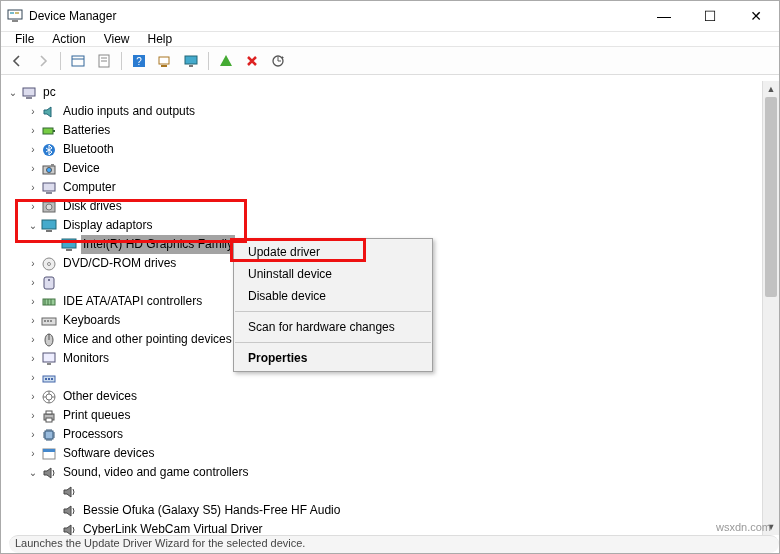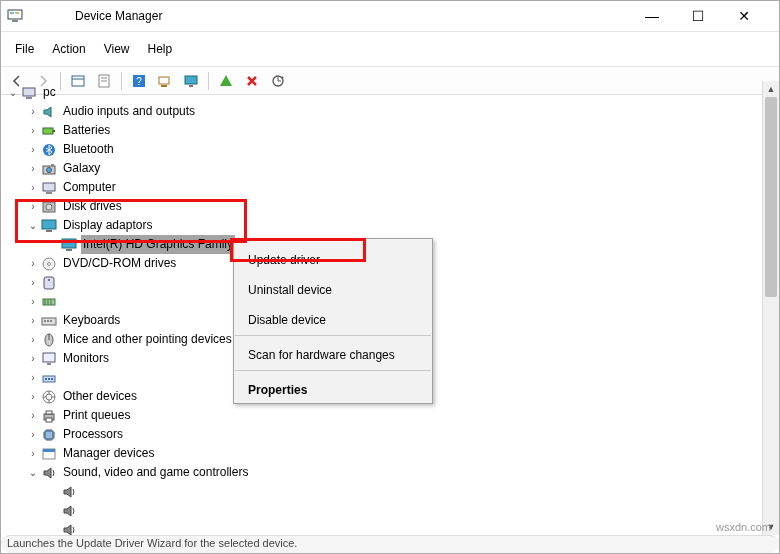--- a/index.html
+++ b/index.html
@@ -1,47 +1,47 @@
 <!DOCTYPE html>
 <html><head>
 <meta charset="utf-8">
 <style>
 * { box-sizing: border-box; margin: 0; padding: 0; font-family: "Segoe UI", Tahoma, sans-serif; }
 body { width: 780px; height: 554px; background: #fff; overflow: hidden; position: relative; border: 1px solid #aaa;}
-.titlebar { height: 30px; display: flex; align-items: center; padding: 0 12px 0 6px; background:#fff;gap:46px;}
+.titlebar { height: 30px; display: flex; align-items: center; padding: 0 0 0 6px; background:#fff;}
 .titlebar .app-icon { width: 16px; height: 16px; margin-right: 6px; }
 .titlebar .title { font-size: 12px; flex: 1; }
 .winbtns { display: flex; }
 .winbtn { width: 46px; height: 30px; display:flex; align-items:center; justify-content:center; font-size:14px; }
-.menubar { height: 36px; display: flex; gap: 2px; padding: 0 6px; font-size:12px; align-items:center; border-top:1px solid #e5e5e5; border-bottom:1px solid #e5e5e5;}
+.menubar { height: 16px; display: flex; gap: 2px; padding: 0 6px; font-size:12px; align-items:center; border-top:1px solid #e5e5e5; border-bottom:1px solid #e5e5e5;}
 .menubar .menu { padding: 2px 8px; }
 .toolbar { height: 28px; display:flex; align-items:center; gap:2px; padding:0 4px; border-bottom:1px solid #ddd; background:#fdfdfd;}
 .tbtn { width:24px; height:22px; display:flex; align-items:center; justify-content:center; border:1px solid transparent; border-radius:2px; }
 .tdiv { width:1px; height:18px; background:#ccc; margin:0 3px; }
 .content { position:absolute; top:80px; left:0; right:0; bottom:18px; overflow:auto; }
 .tree { font-size:12px; line-height:19px; padding: 2px 0 10px 0; }
 .node { display:flex; align-items:center; height:19px; white-space:nowrap; }
 .tw { width:16px; display:inline-flex; justify-content:center; color:#555; font-size:10px; cursor:pointer;}
 .tw.blank { color:transparent; }
 .ic { width:16px; height:16px; margin-right:4px; display:inline-flex; align-items:center; justify-content:center;}
 .ic svg { width:16px; height:16px; }
 .lbl { padding: 0 2px; }
 .sel .lbl { background:#a3a3a3;text-align:center; }
 .hl-red { border:3px solid #e11; position:absolute; pointer-events:none; z-index:10; }
 .hl1 { left:14px; top:118px; width:232px; height:44px; }
 .hl2 { left:229px; top:157px; width:136px; height:24px; }
 .context-menu { position:absolute; left:232px; top:157px; width:200px; background:#f2f2f2; border:1px solid #a0a0a0; box-shadow:2px 2px 4px rgba(0,0,0,.25); padding:2px 0; font-size:12px; z-index:5;}
-.context-menu .mi { padding:4px 14px;margin-top:8px; }
+.context-menu .mi { padding:4px 14px; }
 .context-menu .sep { height:1px; background:#c8c8c8; margin:4px 1px; }
 .context-menu .bold { font-weight:bold; }
 .scrollbar { position:absolute; top:80px; right:0; bottom:18px; width:17px; background:#f0f0f0; border-left:1px solid #ddd;}
 .scroll-thumb { position:absolute; left:2px; right:2px; top:16px; height:200px; background:#c2c2c2; border-radius:2px;}
 .scroll-arrow { position:absolute; left:0; right:0; height:16px; display:flex; align-items:center; justify-content:center; font-size:9px; color:#555;}
 .sa-up{top:0;} .sa-dn{bottom:0;}
-.statusbar { position:absolute; bottom:0; left:0; right:0; height:18px; border-top:1px solid #ddd; background:#f5f5f5; font-size:11px; padding:1px 6px; color:#444; overflow:hidden;border-radius:9px;}
+.statusbar { position:absolute; bottom:0; left:8px; right:0; height:18px; border-top:1px solid #ddd; background:#f5f5f5; font-size:11px; padding:1px 6px; color:#444; overflow:hidden;border-radius:9px;}
 .watermark { position:absolute; right:8px; bottom:20px; font-size:11px; color:#999; z-index:20;}
 </style>
 </head>
 <body>
 
 <div class="titlebar">
   <span class="app-icon">
     <svg viewBox="0 0 16 16">
         <rect x="1" y="2" width="14" height="9" fill="#fff" stroke="#345" stroke-width="1"></rect>
         <rect x="3" y="4" width="4" height="2" fill="#7bc"></rect>
@@ -172,21 +172,21 @@
       </div>
       <div class="node" style="padding-left: 24px;">
         <span class="tw">›</span>
         <span class="ic">
           <svg viewBox="0 0 16 16">
             <rect x="2" y="5" width="12" height="8" fill="#ccc" stroke="#555"></rect>
             <circle cx="8" cy="9" r="2.5" fill="#4af" stroke="#555"></circle>
             <rect x="10" y="3" width="3" height="2" fill="#888"></rect>
           </svg>
         </span>
-        <span class="lbl">Galaxy</span>
+        <span class="lbl">Device</span>
       </div>
       <div class="node" style="padding-left: 24px;">
         <span class="tw">›</span>
         <span class="ic">
           <svg viewBox="0 0 16 16">
             <rect x="2" y="3" width="12" height="8" fill="#dde" stroke="#557"></rect>
             <rect x="5" y="12" width="6" height="2" fill="#889"></rect>
           </svg>
         </span>
         <span class="lbl">Computer</span>
@@ -243,20 +243,21 @@
       <div class="node" style="padding-left: 24px;">
         <span class="tw">›</span>
         <span class="ic">
           <svg viewBox="0 0 16 16">
             <rect x="2" y="5" width="12" height="6" fill="#9c9" stroke="#474"></rect>
             <line x1="4" y1="5" x2="4" y2="11" stroke="#474"></line>
             <line x1="7" y1="5" x2="7" y2="11" stroke="#474"></line>
             <line x1="10" y1="5" x2="10" y2="11" stroke="#474"></line>
           </svg>
         </span>
+        <span class="lbl">IDE ATA/ATAPI controllers</span>
       </div>
       <div class="node" style="padding-left: 24px;">
         <span class="tw">›</span>
         <span class="ic">
           <svg viewBox="0 0 16 16">
             <rect x="1" y="5" width="14" height="7" fill="#ddd" stroke="#666"></rect>
             <rect x="3" y="7" width="2" height="2" fill="#888"></rect>
             <rect x="6" y="7" width="2" height="2" fill="#888"></rect>
             <rect x="9" y="7" width="2" height="2" fill="#888"></rect>
           </svg>
@@ -327,21 +328,21 @@
         <span class="lbl">Processors</span>
       </div>
       <div class="node" style="padding-left: 24px;">
         <span class="tw">›</span>
         <span class="ic">
           <svg viewBox="0 0 16 16">
             <rect x="2" y="3" width="12" height="10" fill="#fff" stroke="#888"></rect>
             <rect x="2" y="3" width="12" height="3" fill="#48c"></rect>
           </svg>
         </span>
-        <span class="lbl">Manager devices</span>
+        <span class="lbl">Software devices</span>
       </div>
       <div class="node" style="padding-left: 24px;">
         <span class="tw">⌄</span>
         <span class="ic">
           <svg viewBox="0 0 16 16">
             <path d="M3 6 L6 6 L10 3 L10 13 L6 10 L3 10 Z" fill="#888" stroke="#444"></path>
             <path d="M12 5 Q14 8 12 11" stroke="#444" fill="none"></path>
           </svg>
         </span>
         <span class="lbl">Sound, video and game controllers</span>
@@ -356,29 +357,31 @@
         </span>
       </div>
       <div class="node" style="padding-left: 44px;">
         <span class="tw blank">·</span>
         <span class="ic">
           <svg viewBox="0 0 16 16">
             <path d="M3 6 L6 6 L10 3 L10 13 L6 10 L3 10 Z" fill="#888" stroke="#444"></path>
             <path d="M12 5 Q14 8 12 11" stroke="#444" fill="none"></path>
           </svg>
         </span>
+        <span class="lbl">Bessie Ofuka (Galaxy S5) Hands-Free HF Audio</span>
       </div>
       <div class="node" style="padding-left: 44px;">
         <span class="tw blank">·</span>
         <span class="ic">
           <svg viewBox="0 0 16 16">
             <path d="M3 6 L6 6 L10 3 L10 13 L6 10 L3 10 Z" fill="#888" stroke="#444"></path>
             <path d="M12 5 Q14 8 12 11" stroke="#444" fill="none"></path>
           </svg>
         </span>
+        <span class="lbl">CyberLink WebCam Virtual Driver</span>
       </div>
     </div>
 
   <div class="context-menu" id="ctxmenu">
       <div class="mi">Update driver</div>
       <div class="mi">Uninstall device</div>
       <div class="mi">Disable device</div>
       <div class="sep"></div>
       <div class="mi">Scan for hardware changes</div>
       <div class="sep"></div>

